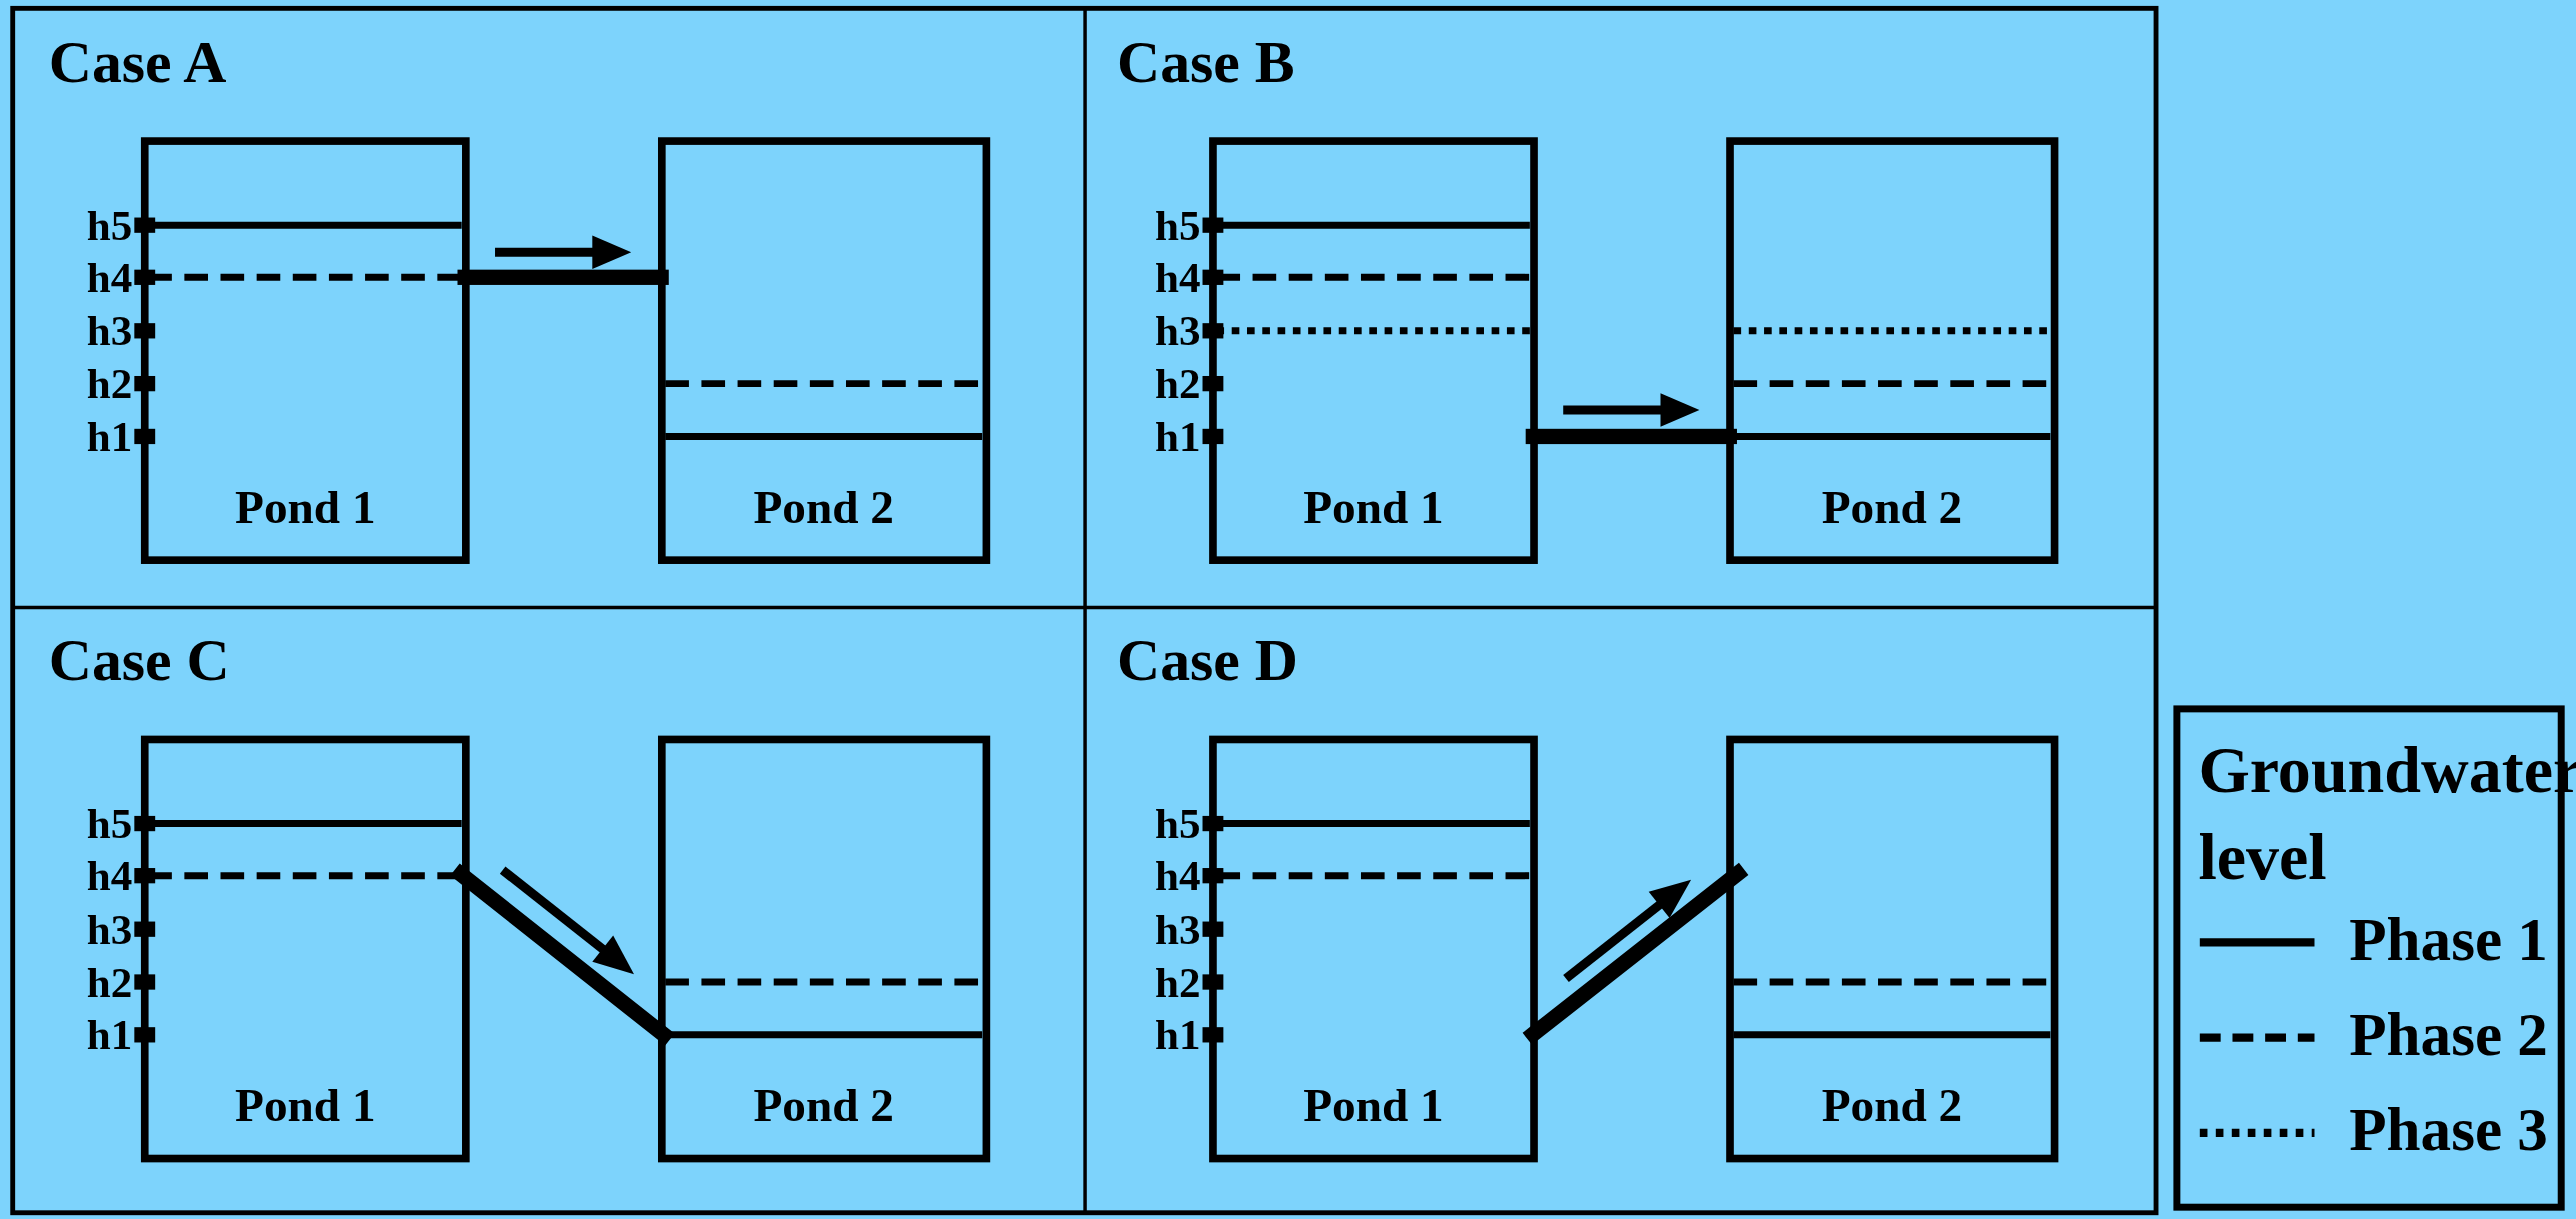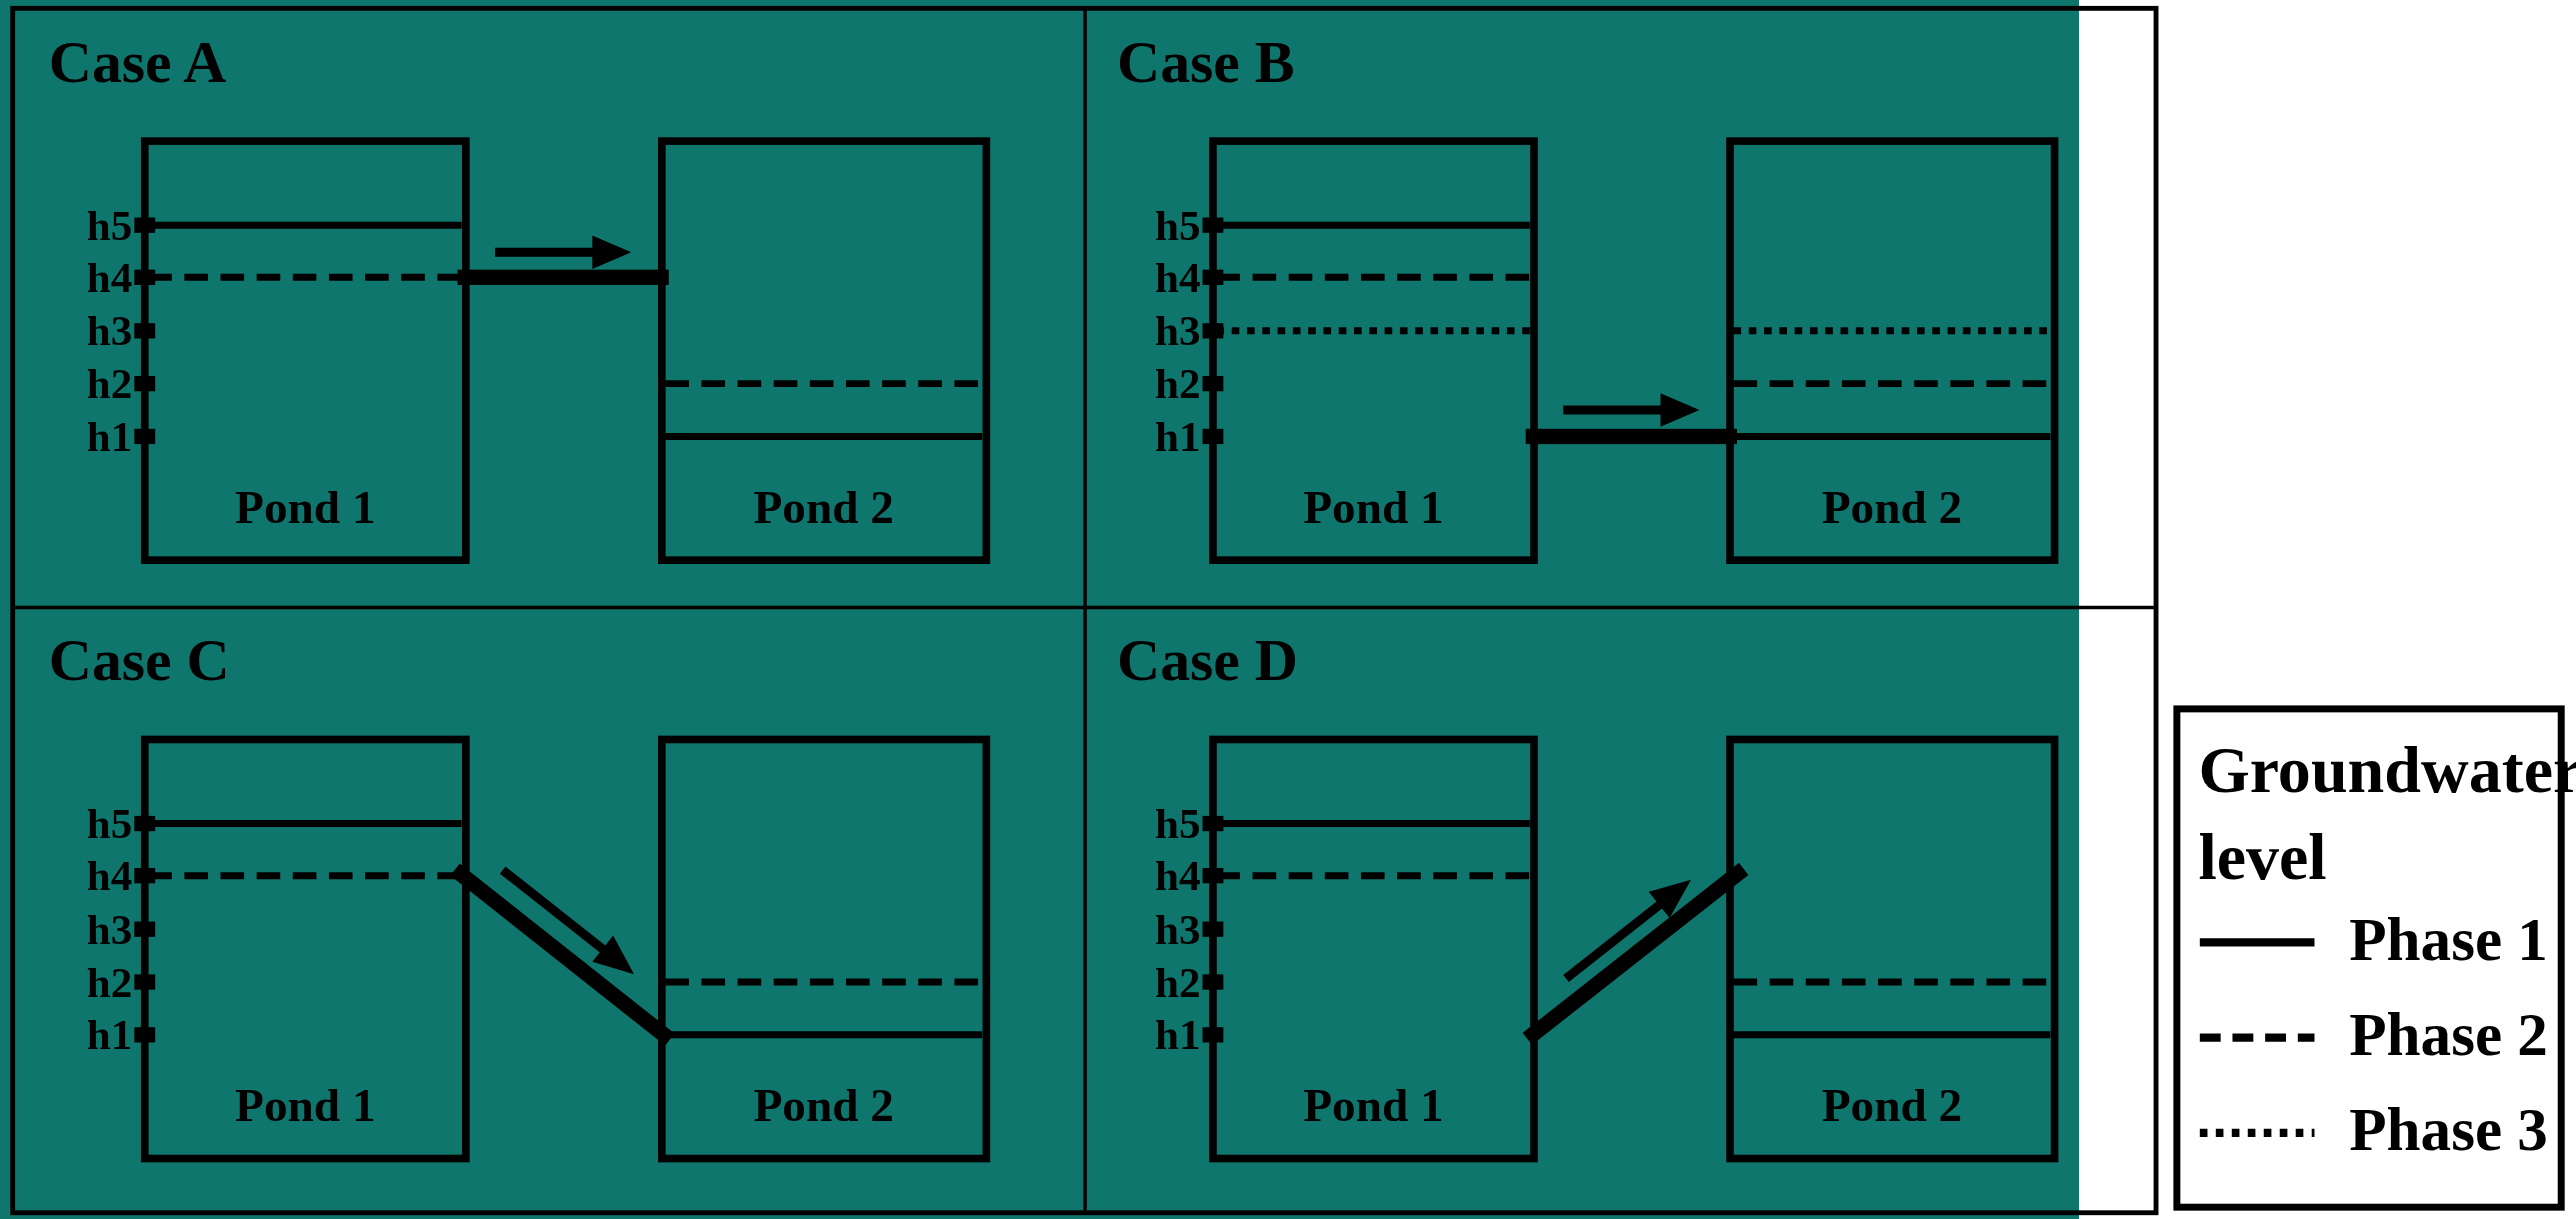--- a/index.html
+++ b/index.html
@@ -1,20 +1,20 @@
 <!DOCTYPE html>
 <html style="font-size:11px"><head>
 <meta charset="utf-8">
 <style>
   html, body { margin: 0; padding: 0; background: #ffffff; }
   .figure {
     position: relative;
-    width: 2079px;
+    width: 2576px;
     height: 1219px;
-    background: #0f766e;
+    background: #7dd3fc;
     font-family: "Liberation Serif", "DejaVu Serif", serif;
     text-decoration: underline;
   }
   svg { display: block; }
   text {
     font-family: "Liberation Serif", "DejaVu Serif", serif;
     font-weight: bold;
     fill: #000000;
   }
   .case-title   { font-size: 86px; }

